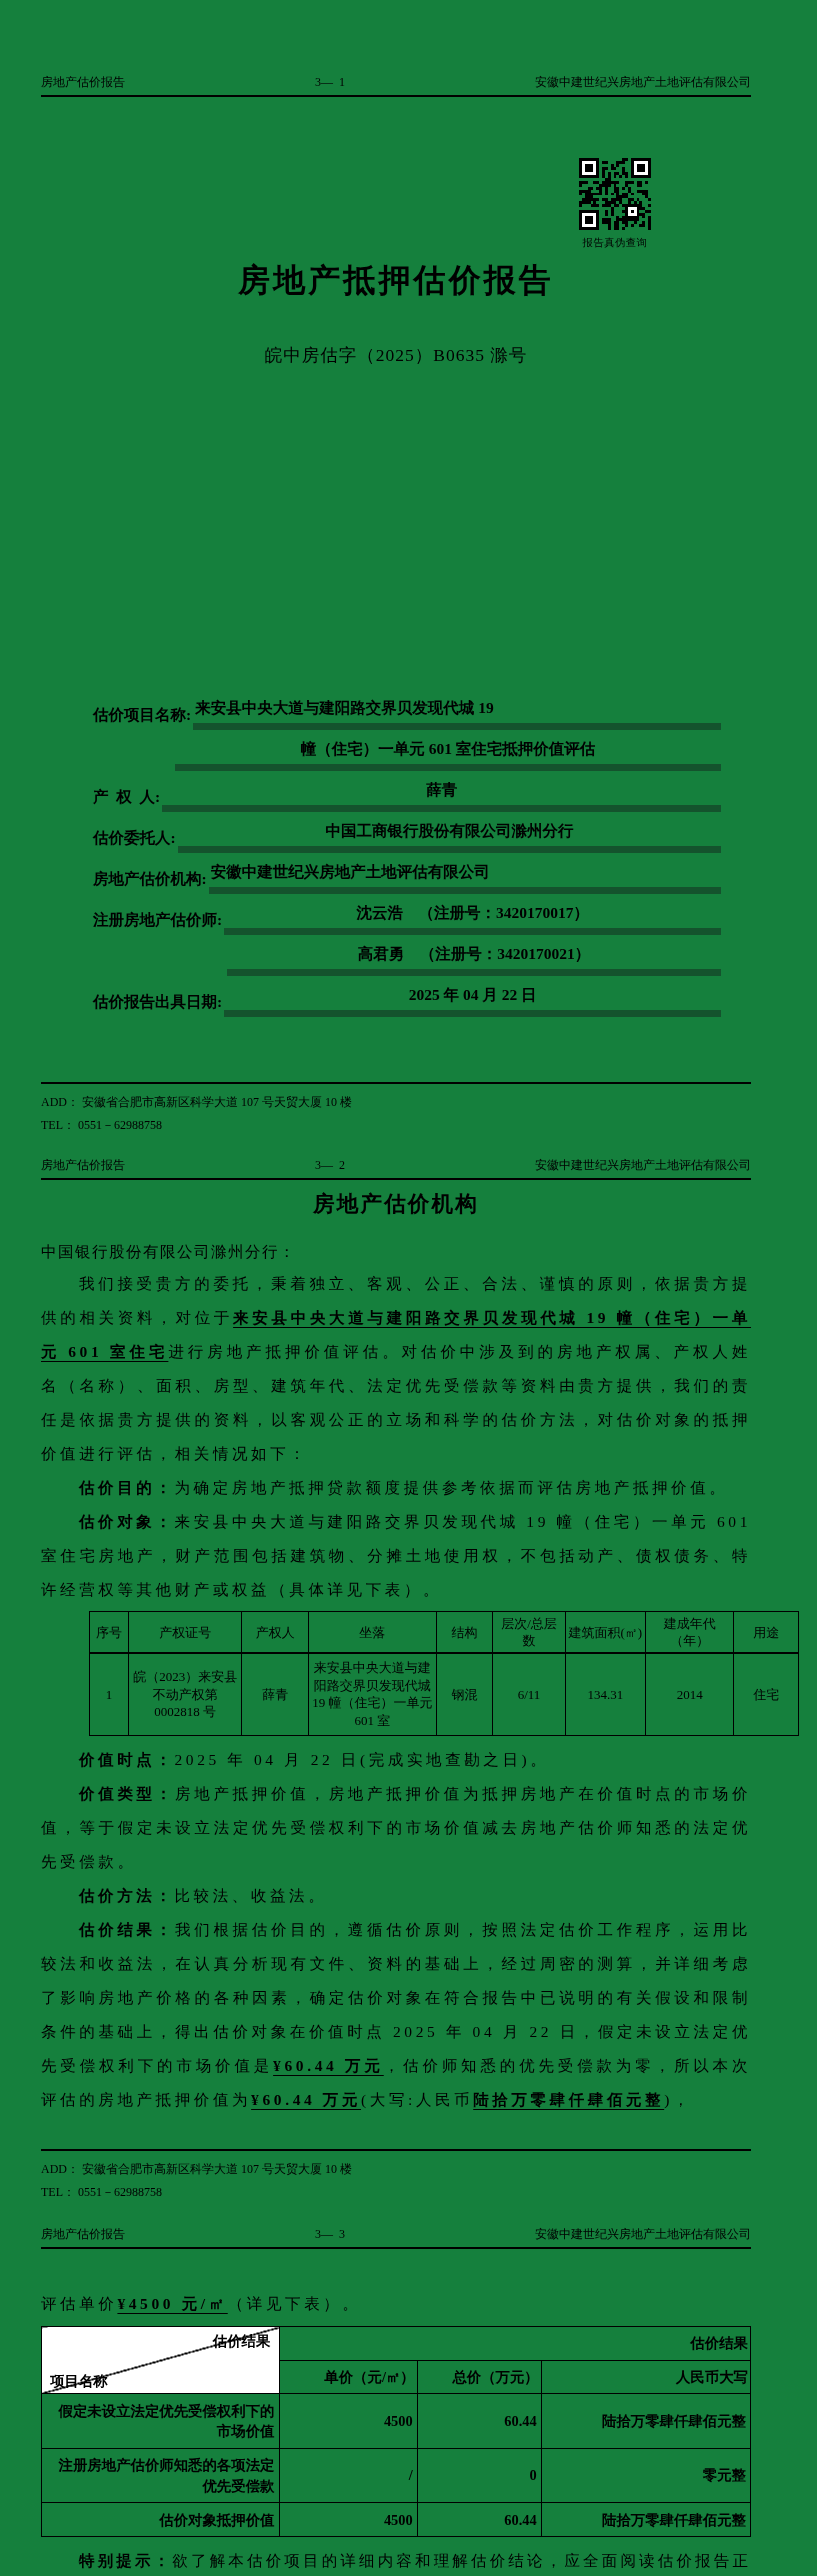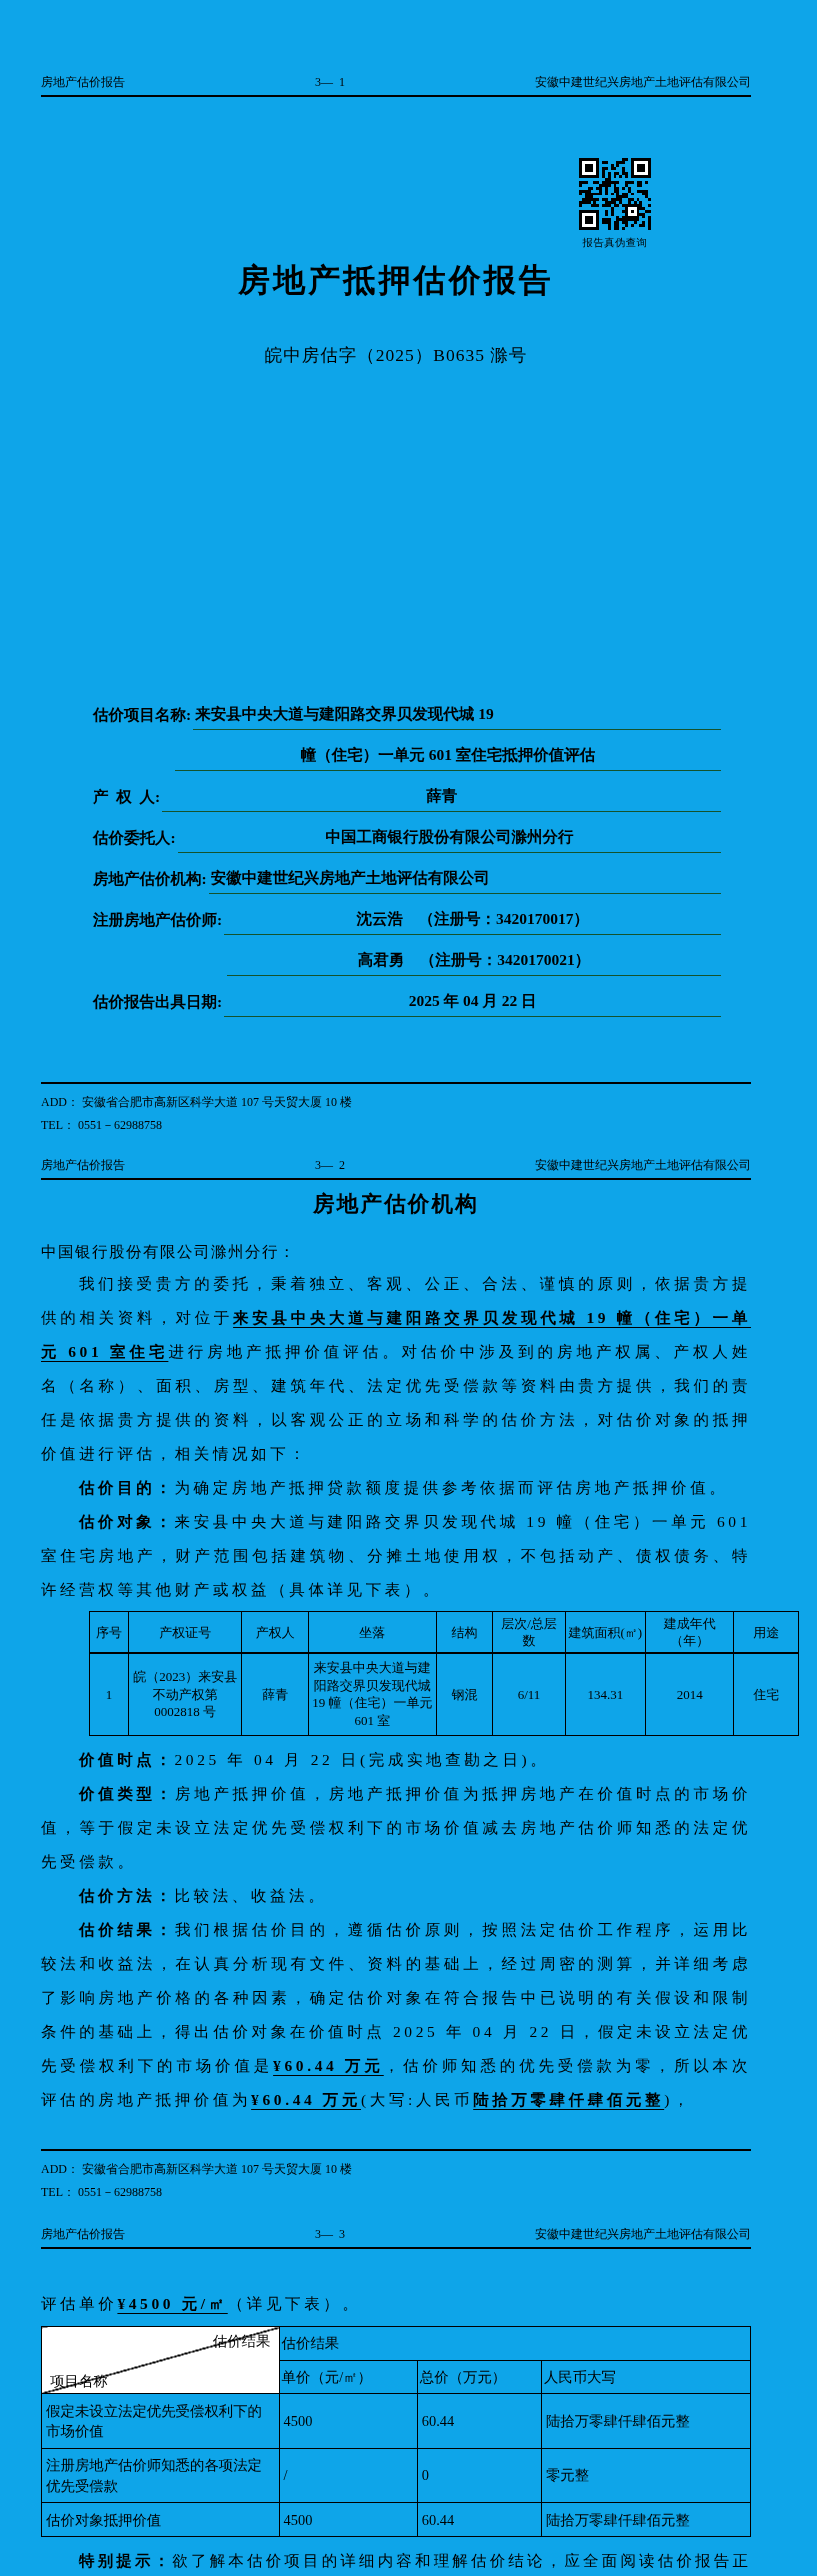--- a/index.html
+++ b/index.html
@@ -1,17 +1,17 @@
 <!DOCTYPE html>
 <html style="font-size:8.2px"><head>
 <meta charset="utf-8">
 <style>
   html,body{margin:0;padding:0;background:#ffffff;}
   body{width:818px;font-family:"Liberation Serif","DejaVu Serif",serif;color:#000;}
-  .page{position:relative;width:818px;overflow:hidden;background:#0ea5e9;box-sizing:border-box;}
+  .page{position:relative;width:818px;overflow:hidden;background:#15803d;box-sizing:border-box;}
   #page-1{height:1144px;}
   #page-2{height:1069px;}
   #page-3{height:1087px;}
   .content{margin:0 67px 0 41px;position:relative;}
   
   .head-wrap-1{padding-top:75px;}
   .head-wrap{padding-top:14.4px;}
   .pg-head{display:flex;justify-content:space-between;align-items:baseline;border-bottom:2.1px solid #000;padding-bottom:4.1px;font-size:12px;line-height:15.5px;}
   .pg-head .pre{white-space:pre;}
   
@@ -20,42 +20,42 @@
   
   .qr-wrap{position:absolute;top:158px;right:100px;width:72px;text-align:center;}
   .qr-wrap svg{display:block;width:72px;height:72px;shape-rendering:crispEdges;}
   .qr-caption{margin-top:6.2px;font-size:10.3px;letter-spacing:0.5px;}
   .doc-title{margin-top:161px;text-align:center;font-size:32px;line-height:45px;font-weight:bold;letter-spacing:3.1px;}
   .report-no{margin-top:39px;text-align:center;font-size:17.5px;line-height:26px;letter-spacing:1px;}
   .fields{margin-top:321px;padding-left:52px;padding-right:30px;}
   .frow{display:flex;align-items:flex-end;height:41px;font-size:15.5px;font-weight:bold;}
   .flabel{white-space:pre;padding-bottom:3.6px;}
   .fspacer{width:132px;}
-  .fval{flex:1;border-bottom:1px solid #14532d;text-align:center;padding-bottom:3.6px;margin-left:2.1px;white-space:nowrap;}
+  .fval{flex:1;border-bottom:7px solid #14532d;text-align:center;padding-bottom:3.6px;margin-left:2.1px;white-space:nowrap;}
   .fval.left{text-align:left;padding-left:2.1px;}
   .fval.cont{margin-left:82px;}
   
   .letter-title{margin-top:9.3px;text-align:center;font-size:21.6px;line-height:30px;font-weight:bold;letter-spacing:2.1px;}
   .salutation{margin-top:20.6px;font-size:15.5px;line-height:24px;letter-spacing:1.5px;}
   .para{font-size:15.5px;line-height:34px;letter-spacing:3.6px;text-align:justify;}
   .para.ind{text-indent:38px;}
   .p1{margin-top:3.1px;}
   .plabel{font-weight:bold;}
   .u{text-decoration:underline;text-underline-offset:4.1px;text-decoration-thickness:1px;}
   .b{font-weight:bold;}
   
   table{border-collapse:collapse;width:100%;}
   .ptable{margin-top:4.1px;margin-left:48px;}
   .ptable th,.ptable td{border:1px solid #000;text-align:center;vertical-align:middle;font-weight:normal;}
   .ptable thead th{font-size:13px;line-height:17px;padding:3.1px 1.5px;border-bottom:2.1px solid #000;}
   .ptable td{font-size:13px;line-height:17.5px;padding:5.2px 2.6px;}
   .ptable{border:1.5px solid #000;}
   
   .rtable{margin-top:5.2px;border:1.5px solid #000;}
-  .rtable th,.rtable td{border:1px solid #000;text-align:left;vertical-align:middle;font-weight:normal;font-size:14.4px;line-height:20.6px;}
+  .rtable th,.rtable td{border:1px solid #000;text-align:right;vertical-align:middle;font-weight:bold;font-size:14.4px;line-height:20.6px;}
   .rtable thead th{padding:3.1px 2.1px;}
   .rtable td{padding:6.2px 4.1px;}
   .diag{position:relative;background:linear-gradient(to bottom right,#fff calc(50% - 0.8px),#000 calc(50% - 0.8px),#000 calc(50% + 0.8px),#fff calc(50% + 0.8px));}
   .diag .tr{position:absolute;top:4.1px;right:8.2px;}
   .diag .bl{position:absolute;bottom:2px;left:8.2px;}
   .cont-line{margin-top:38px;}
   .note{margin-top:7.2px;font-size:15.5px;line-height:32px;letter-spacing:3.1px;text-indent:38px;text-align:justify;}
 </style>
 </head>
 <body>

